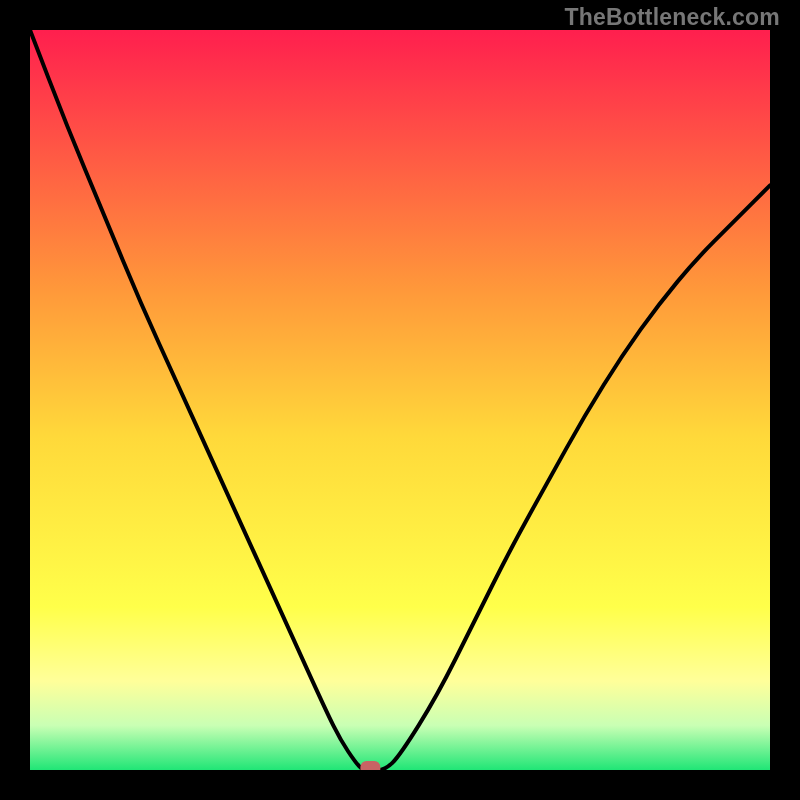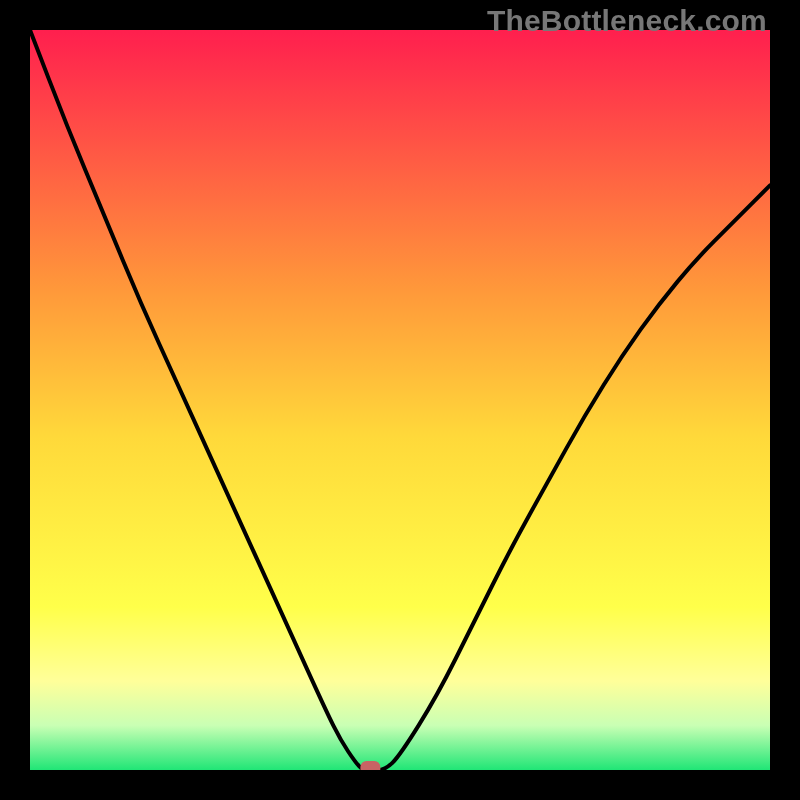--- a/index.html
+++ b/index.html
@@ -12,22 +12,22 @@
   }
   .frame {
     position: relative;
     width: 800px;
     height: 800px;
     box-sizing: border-box;
   }
   .watermark {
     position: absolute;
     top: 4px;
-    right: 33px;
-    font-size: 30px;
+    right: 20px;
+    font-size: 23px;
     font-weight: 600;
     color: #777777;
     letter-spacing: 0.2px;
     z-index: 10;
   }
   svg.plot {
     position: absolute;
     inset: 0;
     width: 800px;
     height: 800px;

